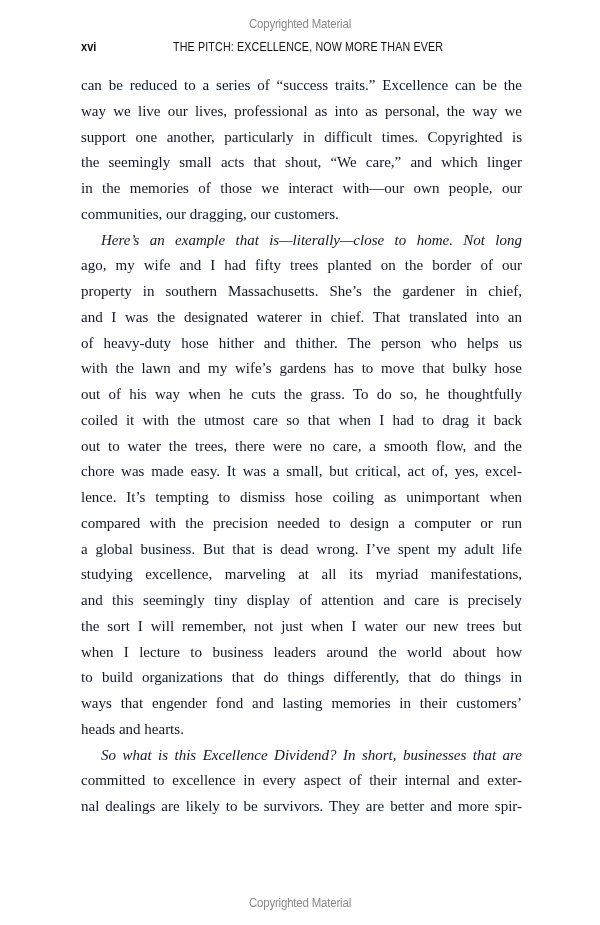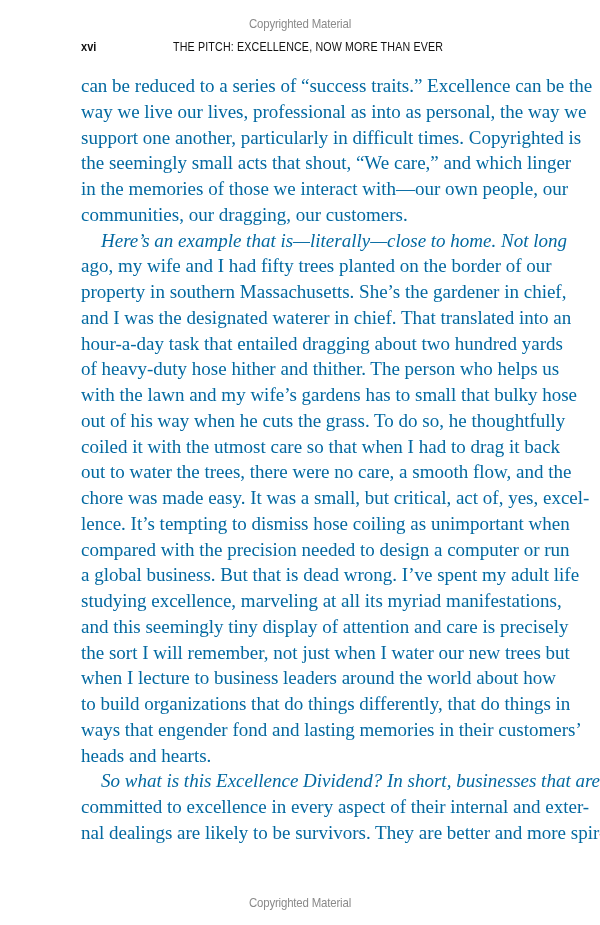--- a/index.html
+++ b/index.html
@@ -54,23 +54,23 @@
       transform-origin: left center;
       letter-spacing: 0.2px;
     }
 
     .body-text {
       position: absolute;
       top: 73px;
       left: 81px;
       width: 441px;
       font-family: "Liberation Serif", serif;
-      font-size: 19px;
+      font-size: 15px;
       line-height: 25.75px;
-      color: #0369a1;
+      color: #0f172a;
     }
     .body-text p {
       margin: 0;
       text-align: justify;
       text-align-last: justify;
     }
     .line {
       display: block;
       text-align: justify;
       text-align-last: justify;
@@ -102,23 +102,22 @@
       <span class="line">support one another, particularly in difficult times. Copyrighted is</span>
       <span class="line">the seemingly small acts that shout, “We care,” and which linger</span>
       <span class="line">in the memories of those we interact with—our own people, our</span>
       <span class="line last">communities, our dragging, our customers.</span>
     </p>
     <p>
       <span class="line indent">Here’s an example that is—literally—close to home. Not long</span>
       <span class="line">ago, my wife and I had fifty trees planted on the border of our</span>
       <span class="line">property in southern Massachusetts. She’s the gardener in chief,</span>
       <span class="line">and I was the designated waterer in chief. That translated into an</span>
-      <span class="line">hour-a-day task that entailed dragging about two hundred yards</span>
       <span class="line">of heavy-duty hose hither and thither. The person who helps us</span>
-      <span class="line">with the lawn and my wife’s gardens has to small that bulky hose</span>
+      <span class="line">with the lawn and my wife’s gardens has to move that bulky hose</span>
       <span class="line">out of his way when he cuts the grass. To do so, he thoughtfully</span>
       <span class="line">coiled it with the utmost care so that when I had to drag it back</span>
       <span class="line">out to water the trees, there were no care, a smooth flow, and the</span>
       <span class="line">chore was made easy. It was a small, but critical, act of, yes, excel-</span>
       <span class="line">lence. It’s tempting to dismiss hose coiling as unimportant when</span>
       <span class="line">compared with the precision needed to design a computer or run</span>
       <span class="line">a global business. But that is dead wrong. I’ve spent my adult life</span>
       <span class="line">studying excellence, marveling at all its myriad manifestations,</span>
       <span class="line">and this seemingly tiny display of attention and care is precisely</span>
       <span class="line">the sort I will remember, not just when I water our new trees but</span>

